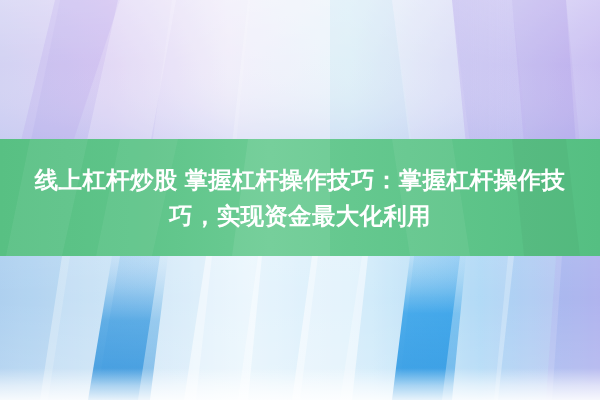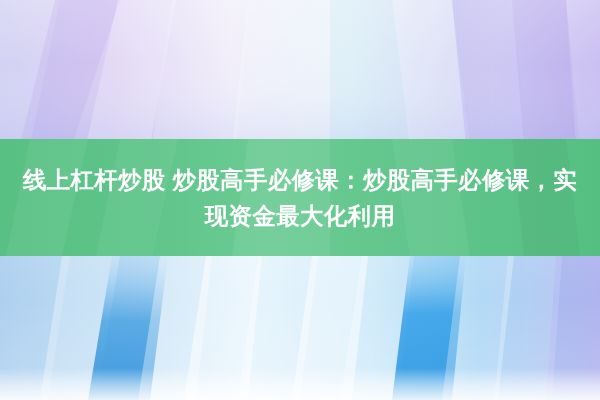--- a/index.html
+++ b/index.html
@@ -156,16 +156,16 @@
 
   <div id="title-band">
     <svg id="title-band-bg" viewBox="0 0 600 117" preserveAspectRatio="none" aria-hidden="true">
       <rect x="0" y="0" width="600" height="117" fill="url(#gBandGreen)"></rect>
       <polygon points="30,0 88,0 62,117 6,117" fill="#ffffff" opacity="0.06"></polygon>
       <polygon points="120,0 178,0 152,117 96,117" fill="#ffffff" opacity="0.05"></polygon>
       <polygon points="248,0 330,0 330,117 232,117" fill="#ffffff" opacity="0.08"></polygon>
       <polygon points="392,0 452,0 470,117 410,117" fill="#ffffff" opacity="0.06"></polygon>
       <polygon points="512,0 566,0 580,117 524,117" fill="#000000" opacity="0.03"></polygon>
     </svg>
-    <h1 id="title-text">线上杠杆炒股 炒股高手必修课：炒股高手必修课，实现资金最大化利用</h1>
+    <h1 id="title-text">线上杠杆炒股 掌握杠杆操作技巧：掌握杠杆操作技巧，实现资金最大化利用</h1>
   </div>
 
 </div>
 
 </body></html>

